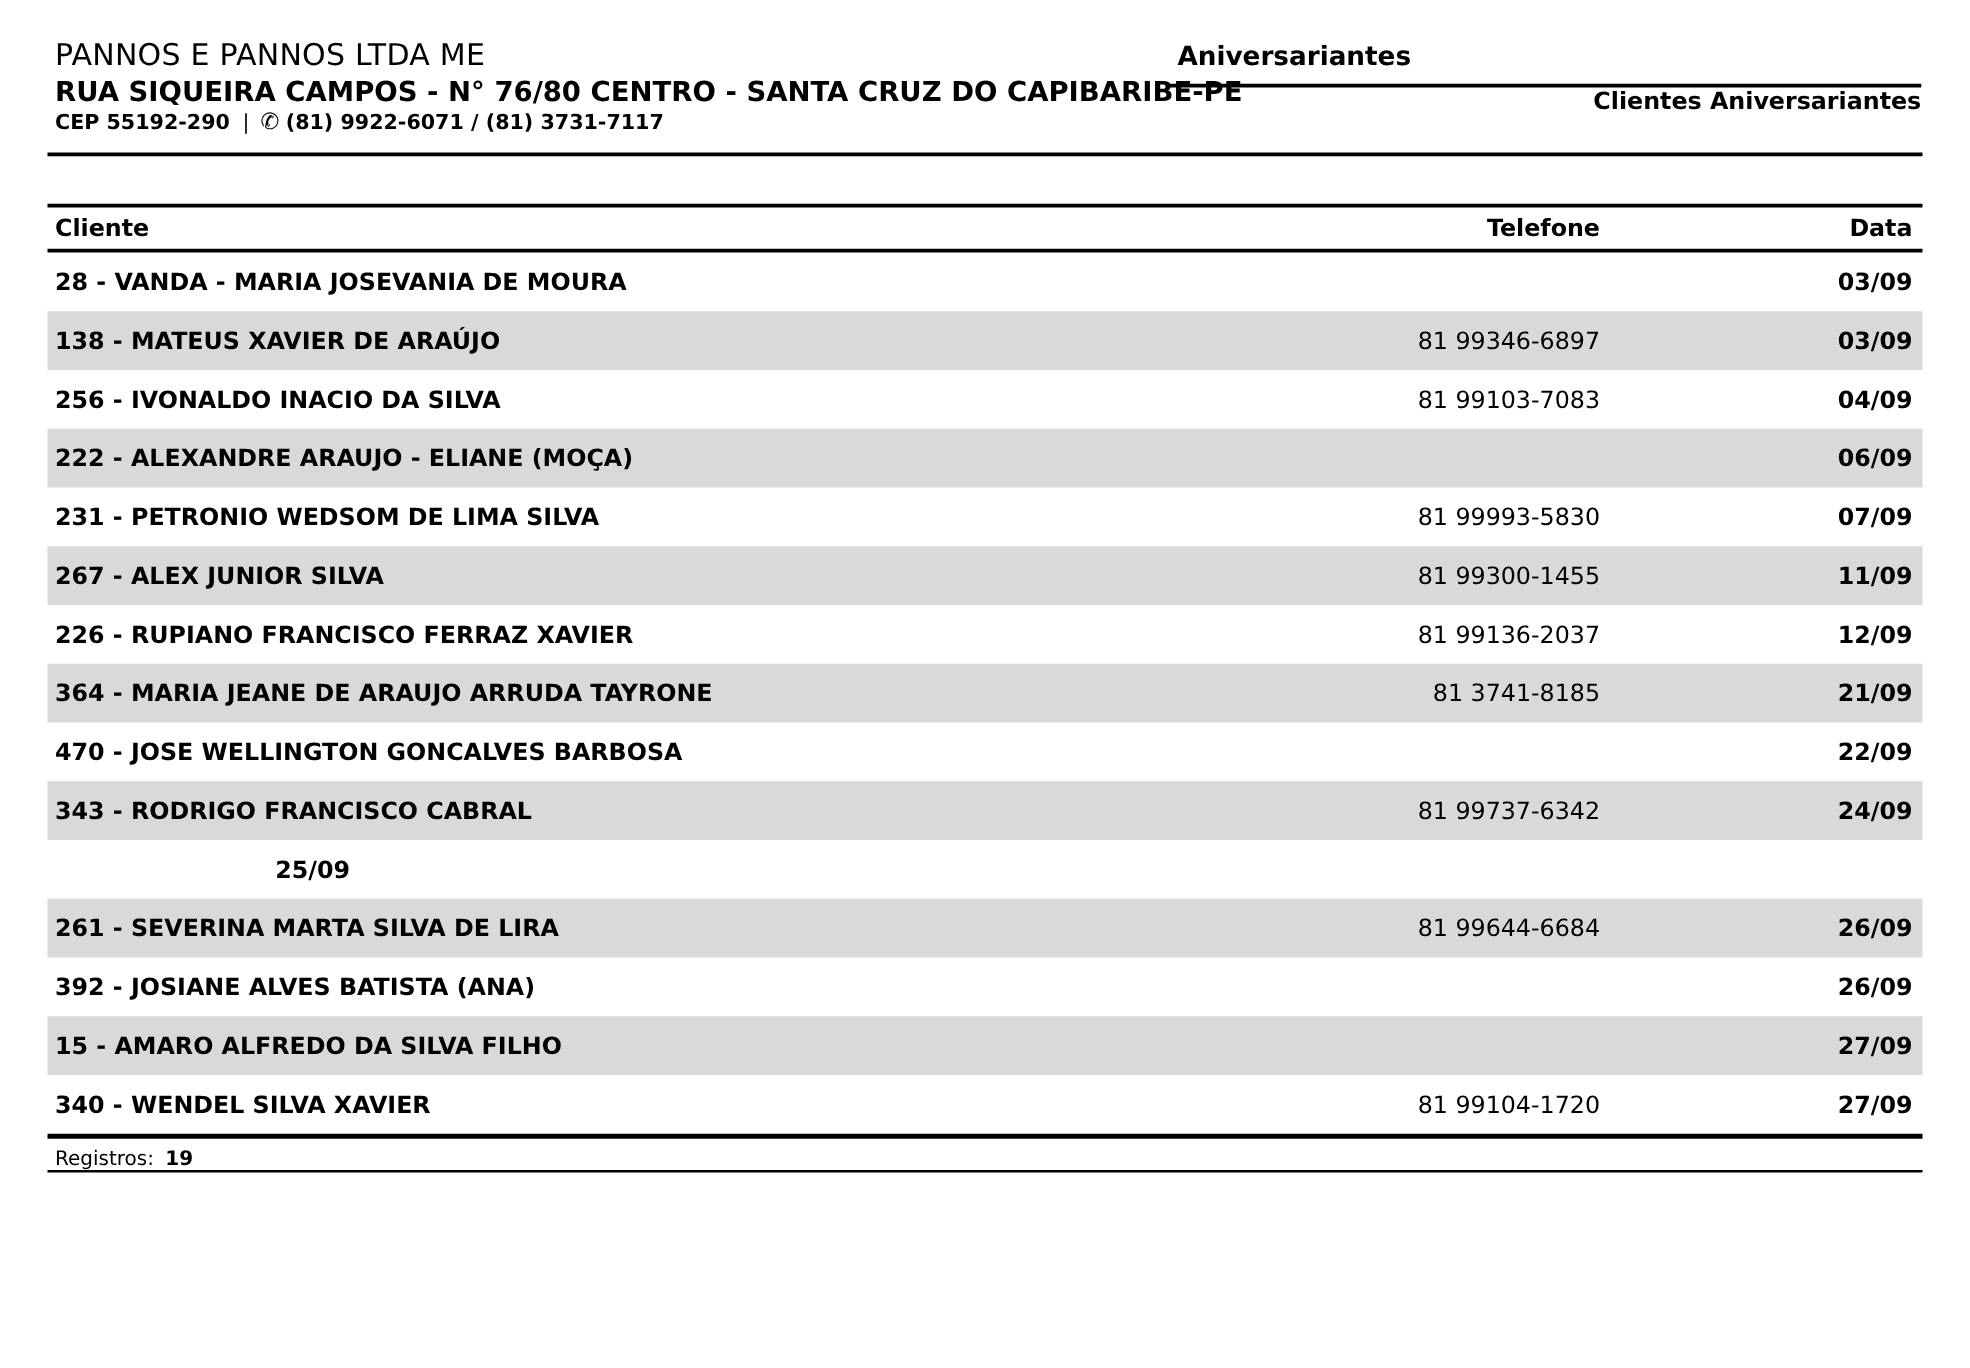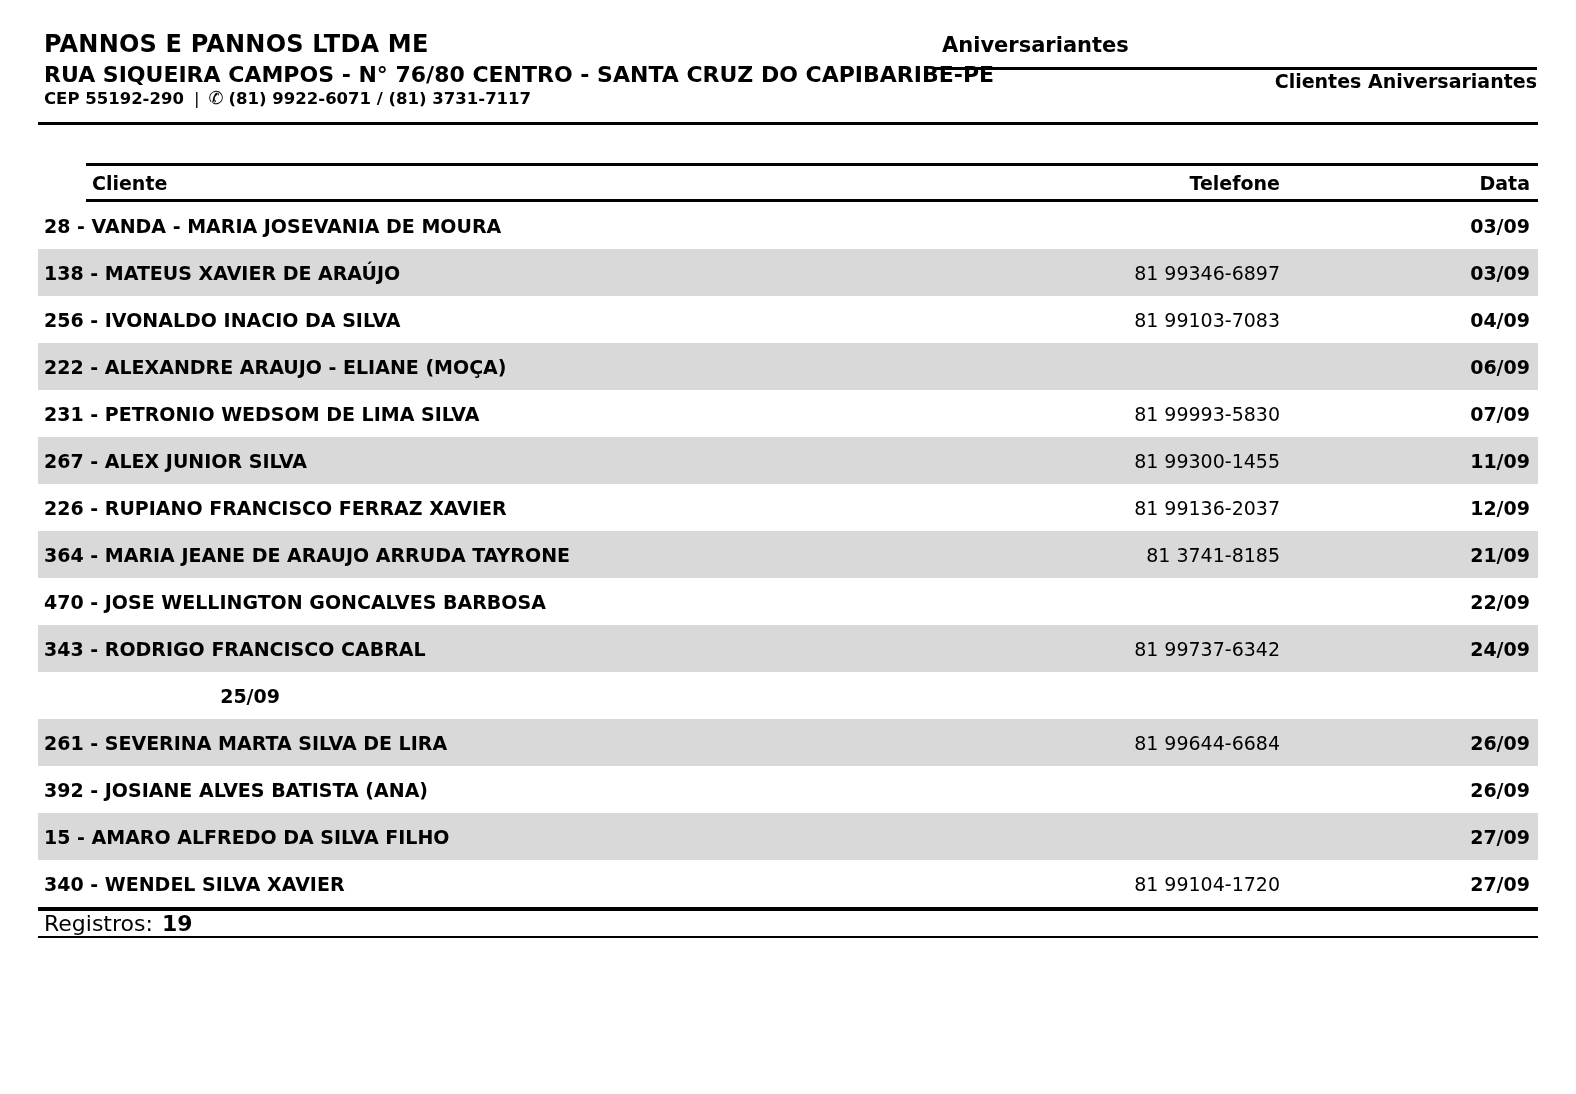--- a/index.html
+++ b/index.html
@@ -7,52 +7,51 @@
     position:relative;
     width:1576px;height:1094px;
     background:#ffffff;color:#000;
     font-family:"DejaVu Sans","Liberation Sans",sans-serif;
     overflow:hidden;
   }
   *{box-sizing:border-box;}
 
   
   .company{position:absolute;left:44px;top:29px;}
-  .company-name{font-size:24px;font-weight:bold;line-height:30px;letter-spacing:.2px;}
+  .company-name{font-size:24px;font-weight:normal;line-height:30px;letter-spacing:.2px;}
   .company-address{font-size:22px;font-weight:bold;line-height:23px;margin-top:4px;}
   .company-contact{font-size:16.5px;font-weight:bold;line-height:23px;}
   .company-contact .sep{font-weight:normal;margin:0 9px 0 10px;}
   .phone-icon{font-weight:normal;margin-right:5px;font-size:18px;}
 
   .report-title-block{position:absolute;left:935px;width:602px;top:27px;}
   .report-title{font-size:21px;font-weight:bold;line-height:36px;padding:0 0 4px 7px;border-bottom:3px solid #000;}
   .report-subtitle{font-size:19px;font-weight:bold;text-align:right;margin-top:0;}
 
   .top-rule{position:absolute;left:38px;top:122px;width:1500px;height:3px;background:#000;}
 
   
   .table{position:absolute;left:38px;top:163px;width:1500px;font-size:19px;}
   .thead{
     display:flex;align-items:center;height:39px;
     border-top:3px solid #000;border-bottom:3px solid #000;
     font-weight:bold;
-    margin-left:48px;
   }
   .row{display:flex;align-items:center;height:47px;}
   .tbody .row:nth-child(even){background:#d9d9d9;}
   .col-cliente{flex:1;padding-left:6px;font-weight:bold;white-space:nowrap;}
   .col-telefone{width:320px;text-align:right;padding-right:8px;white-space:nowrap;}
   .row .col-telefone{font-weight:normal;}
   .col-data{width:250px;text-align:right;padding-right:8px;font-weight:bold;white-space:nowrap;}
   .thead .col-telefone{font-weight:bold;}
 
   .tfoot{
-    display:flex;align-items:flex-start;height:31px;
+    display:flex;align-items:flex-end;height:31px;
     border-top:4px solid #000;border-bottom:2px solid #000;
-    padding-left:6px;font-size:22px;
+    padding-left:6px;font-size:16px;
   }
   .tfoot .count{font-weight:bold;margin-left:9px;}
 </style>
 </head>
 <body>
 
 <div class="page">
 
   <div class="company">
     <div class="company-name">PANNOS E PANNOS LTDA ME</div>

